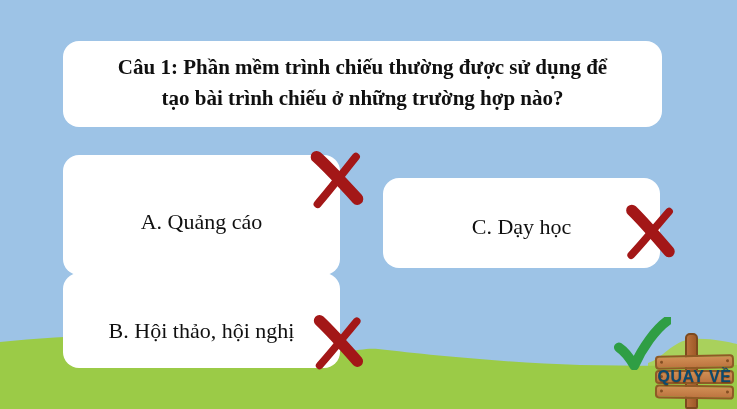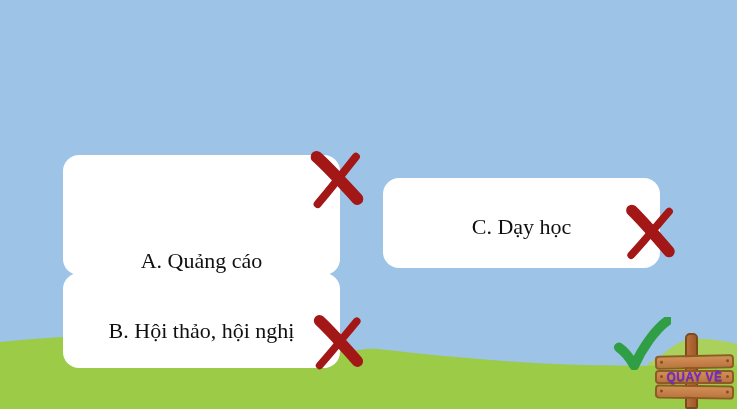--- a/index.html
+++ b/index.html
@@ -24,21 +24,21 @@
     left:63px; top:41px; width:599px; height:86px;
     display:flex; flex-direction:column; justify-content:center;
     font-weight:bold; font-size:21px; line-height:31px;
     padding:2px 14px 4px 14px;
   }
   .answer-card {
     display:flex; flex-direction:column; justify-content:center;
     font-size:22px; line-height:28px;
     cursor:pointer;
   }
-  .card-a { left:63px;  top:155px; width:277px; height:120px; justify-content:flex-end; padding-top:14px; }
+  .card-a { left:63px;  top:155px; width:277px; height:120px; justify-content:center; padding-top:14px; }
   .card-c { left:383px; top:162px; width:277px; height:90px; padding-top:8px;margin-top:16px; }
   .card-b { left:63px;  top:273px; width:277px; height:95px; padding-top:20px; }
   .card-d { left:383px; top:274px; width:277px; height:91px; justify-content:flex-start; padding-top:9px; line-height:45px; }
 
   .mark { position:absolute; pointer-events:none; }
   .mark-a { left:306px; top:148px; width:60px; height:60px; transform:rotate(-6deg); }
   .mark-c { left:621px; top:202px; width:57px; height:58px; transform:rotate(-4deg); }
   .mark-b { left:309px; top:312px; width:57px; height:58px; transform:rotate(-5deg); }
   .mark-d { left:613px; top:317px; width:58px; height:53px; }
 
@@ -64,35 +64,39 @@
     border-radius:50%; background:rgba(110,62,22,.75);
   }
   .sign .plank::before { left:3px; }
   .sign .plank::after  { right:3px; }
   .plank-1 { top:22px; transform:rotate(-1.2deg); }
   .plank-2 { top:37px; }
   .plank-3 { top:52px; transform:rotate(1deg); }
   .sign .sign-label {
     position:absolute; left:0; top:36px; width:100%; height:16px;
     font-family:"Liberation Sans", sans-serif;
-    font-size:12px; font-weight:bold; letter-spacing:.5px;
-    color:#6d28d9; text-align:center; line-height:16px;
+    font-size:16px; font-weight:bold; letter-spacing:.5px;
+    color:#0c4a6e; text-align:center; line-height:16px;
     text-shadow:0 1px 1px rgba(90,45,10,.6);
   }
 </style>
 </head>
 <body>
 
 <div class="stage">
 
   <svg class="scenery" width="737" height="80" viewBox="0 0 737 80" aria-hidden="true">
     <path d="M648,80 L648,34 C662,30 672,12 692,10 C712,9 727,13 737,15 L737,80 Z" fill="#A9D15C"></path>
     <path d="M0,13 C60,6 130,5 200,10 C260,14 310,22 345,22 C358,22 366,19 378,20 C430,26 510,34 580,36 C630,37 690,37 737,36 L737,80 L0,80 Z" fill="#9BCB47"></path>
   </svg>
 
+  <div class="card question-card">
+    <span>Câu 1:  Phần mềm trình chiếu thường được sử dụng để</span>
+    <span>tạo bài trình chiếu ở những trường hợp nào?</span>
+  </div>
 
   <div class="card answer-card card-a">
     <span>A. Quảng cáo</span>
   </div>
 
   <div class="card answer-card card-c">
     <span>C. Dạy học</span>
   </div>
 
   <div class="card answer-card card-b">

